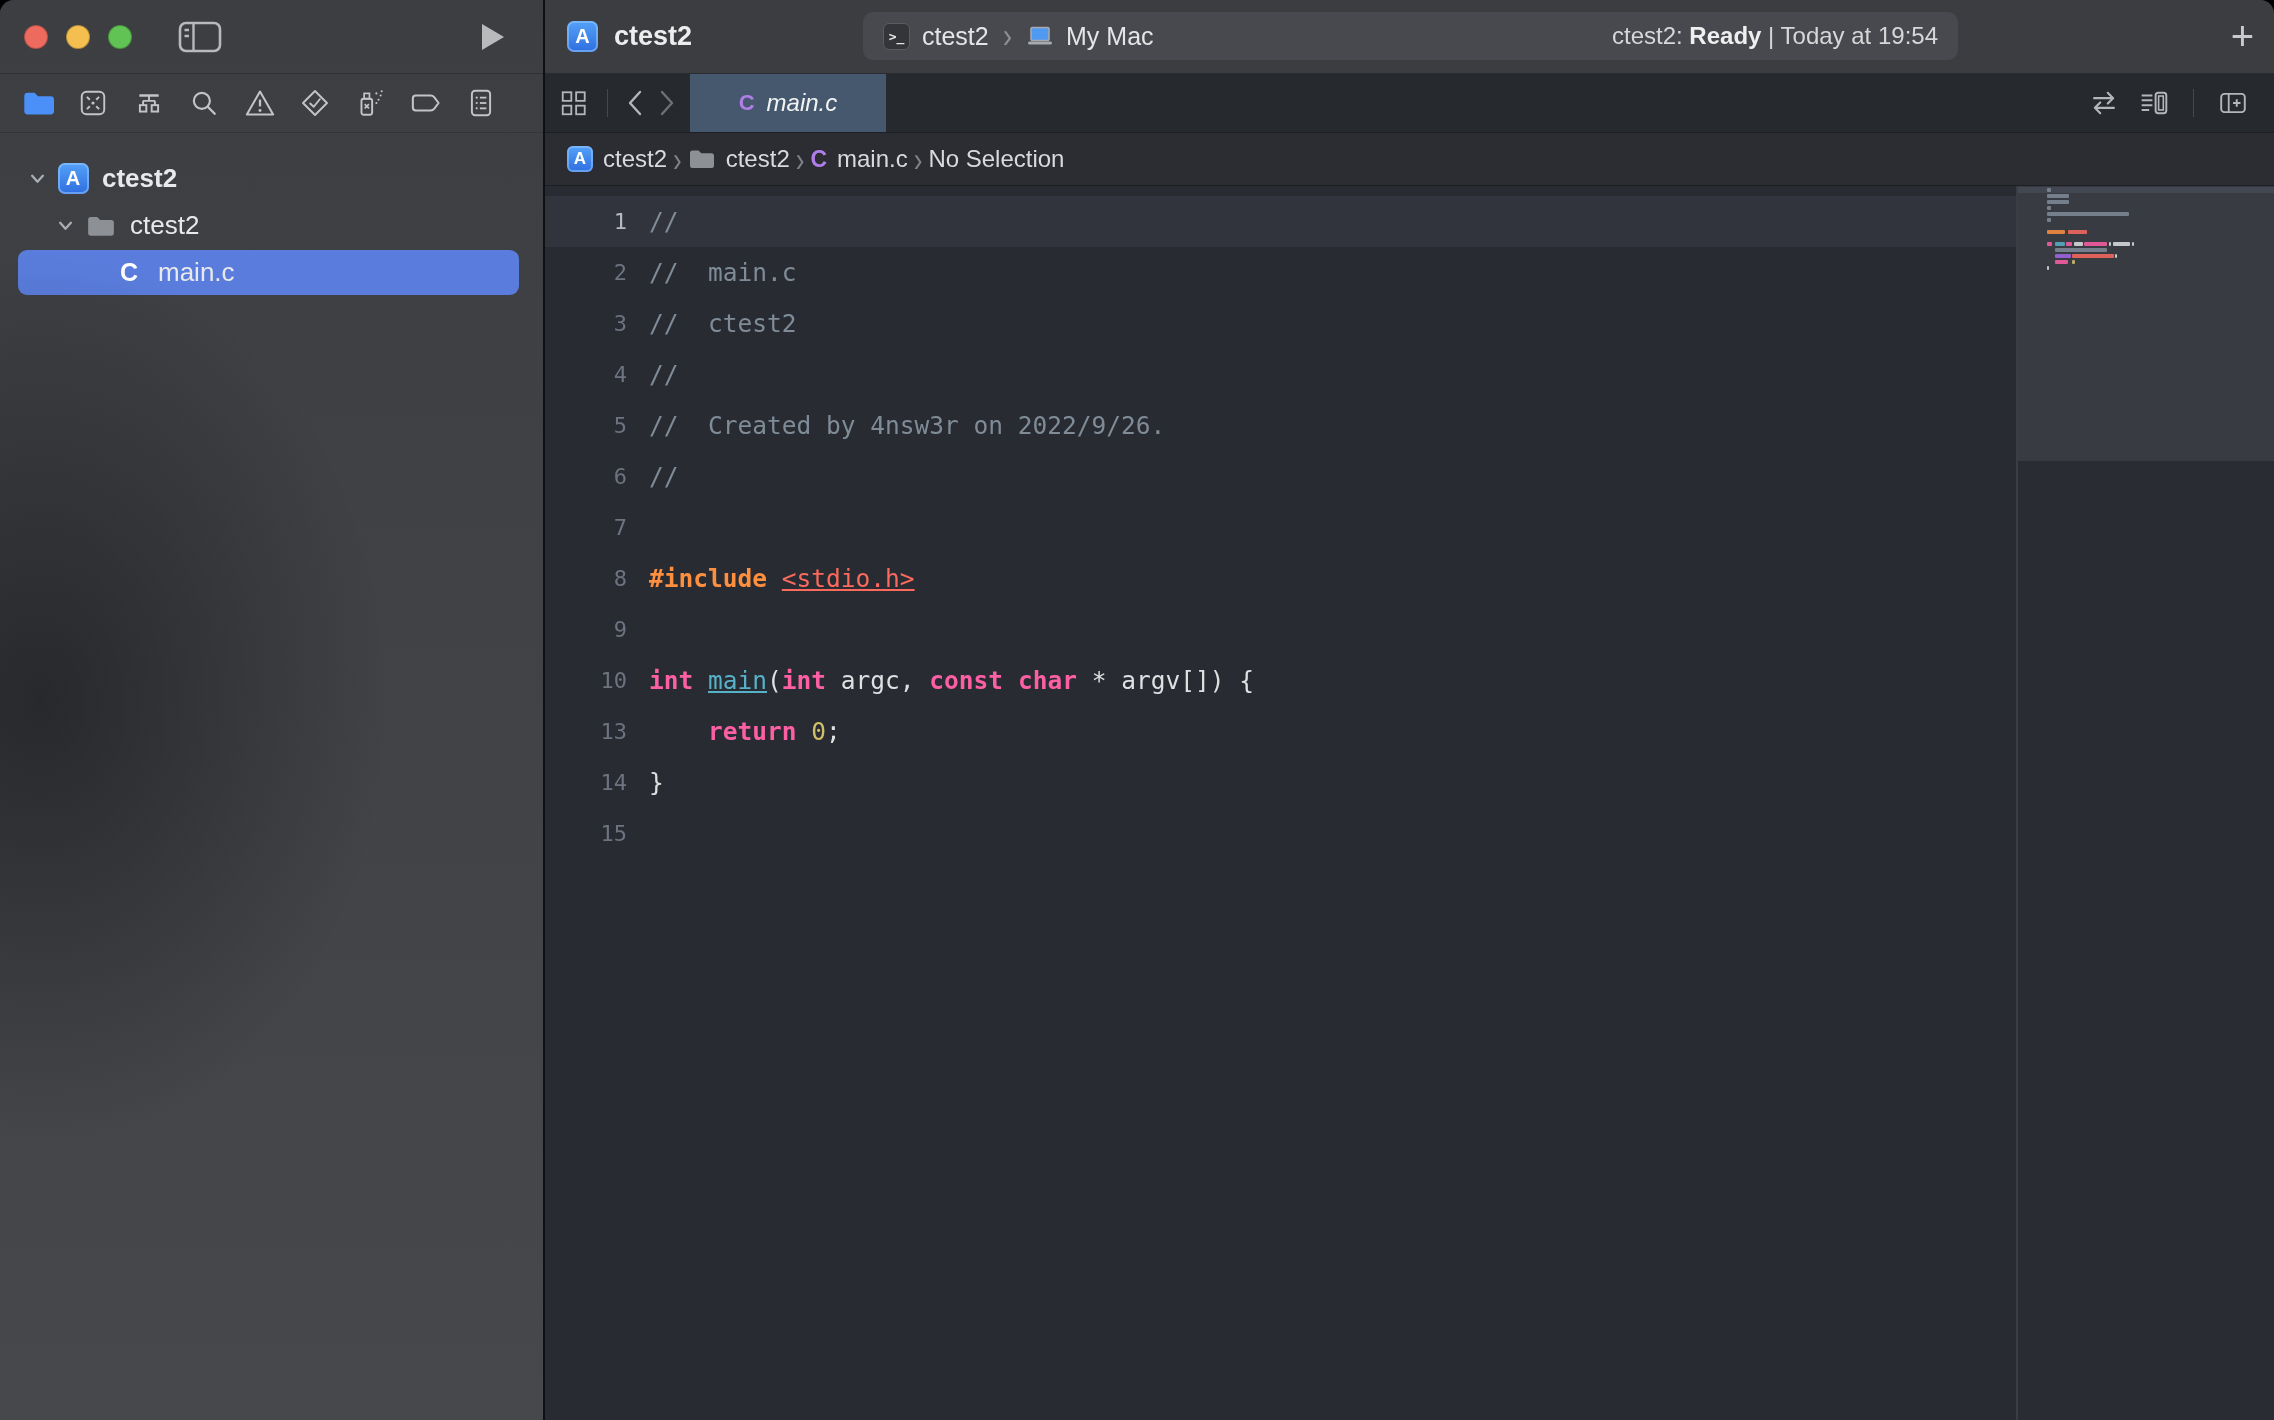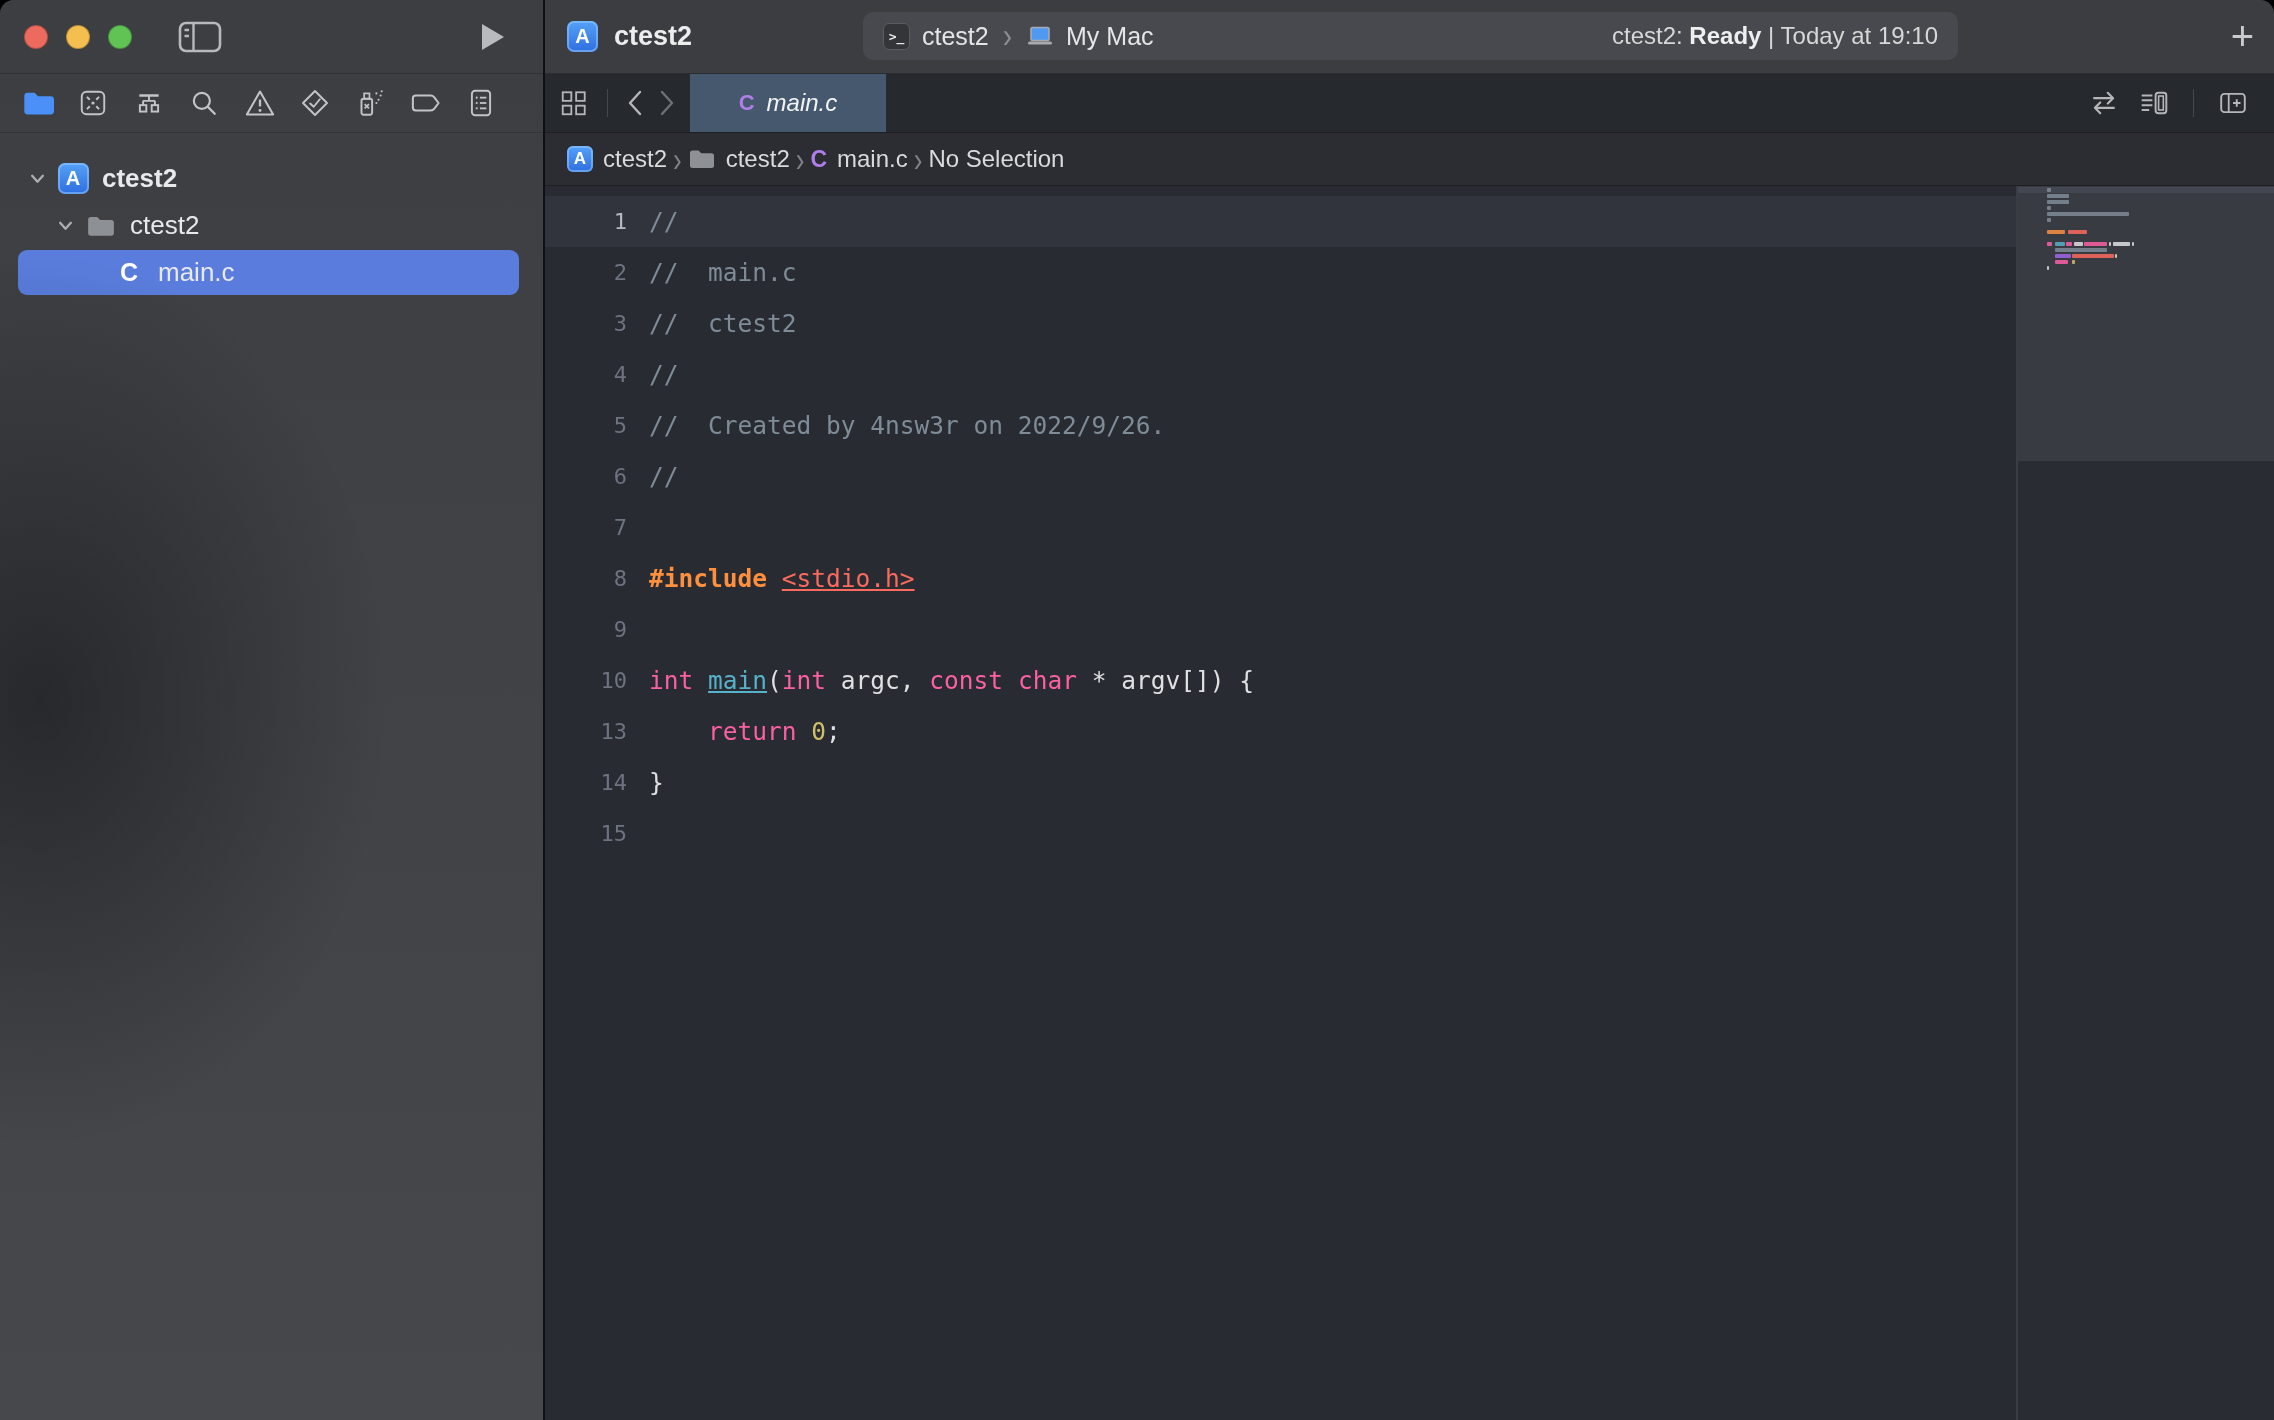--- a/index.html
+++ b/index.html
@@ -77,21 +77,21 @@
   .editor-body{position:relative;flex:1;display:flex;min-height:0;background:#282b31;}
   .code-scroll{flex:1;padding-top:10px;min-width:0;}
   .code-line{height:51px;display:flex;align-items:center;font-family:"DejaVu Sans Mono",monospace;
              font-size:24.5px;white-space:pre;}
   .code-line.current{background:#31343c;}
   .ln{flex:0 0 82px;width:82px;text-align:right;color:#6d7380;font-size:22px;
       font-family:"DejaVu Sans Mono",monospace;}
   .code-line.current .ln{color:#b6bac2;}
   .ctext{margin-left:22px;}
   .tk-cm{color:var(--c-comment,#7f8c98);}
-  .tk-kw{color:var(--c-keyword,#fc5fa3);font-weight:normal;}
+  .tk-kw{color:var(--c-keyword,#fc5fa3);font-weight:bold;}
   .tk-fn{color:var(--c-decl,#57b2c9);text-decoration:underline;}
   .tk-call{color:var(--c-call,#a167e6);}
   .tk-str{color:var(--c-string,#fc6a5d);text-decoration:underline;}
   .tk-num{color:var(--c-number,#d0bf69);}
   .tk-pp{color:var(--c-preproc,#fd8f3f);font-weight:bold;}
   .tk-pl{color:var(--c-plain,#dfe0e2);}
   
   .map-divider{width:2px;flex:0 0 2px;background:#3a3d43;}
   .minimap{position:relative;width:256px;flex:0 0 256px;background:#292c32;}
   .map-viewport{position:absolute;left:0;right:0;top:0;background:#383b42;}
@@ -264,21 +264,21 @@
                 <rect x="5" y="2.5" width="18" height="13" rx="1.5" fill="#4f9af0" stroke="#a7abb0" stroke-width="1.6"></rect>
                 <rect x="2" y="16.5" width="24" height="3" rx="1.5" fill="#a7abb0"></rect>
               </svg>
           </span>
           <span>My Mac</span>
         </div>
         <div class="status">
           <span>ctest2:</span>
           <b>Ready</b>
           <span>|</span>
-          <span>Today at 19:10</span>
+          <span>Today at 19:54</span>
         </div>
       </div>
       <span class="plus-btn">+</span>
     </div>
 
     <div class="tabbar">
       <div class="tb-left">
         <span>
           <svg width="30" height="30" viewBox="0 0 28 28">
               <rect x="3.5" y="4" width="8" height="8" fill="none" stroke="currentColor" stroke-width="1.7"></rect>

